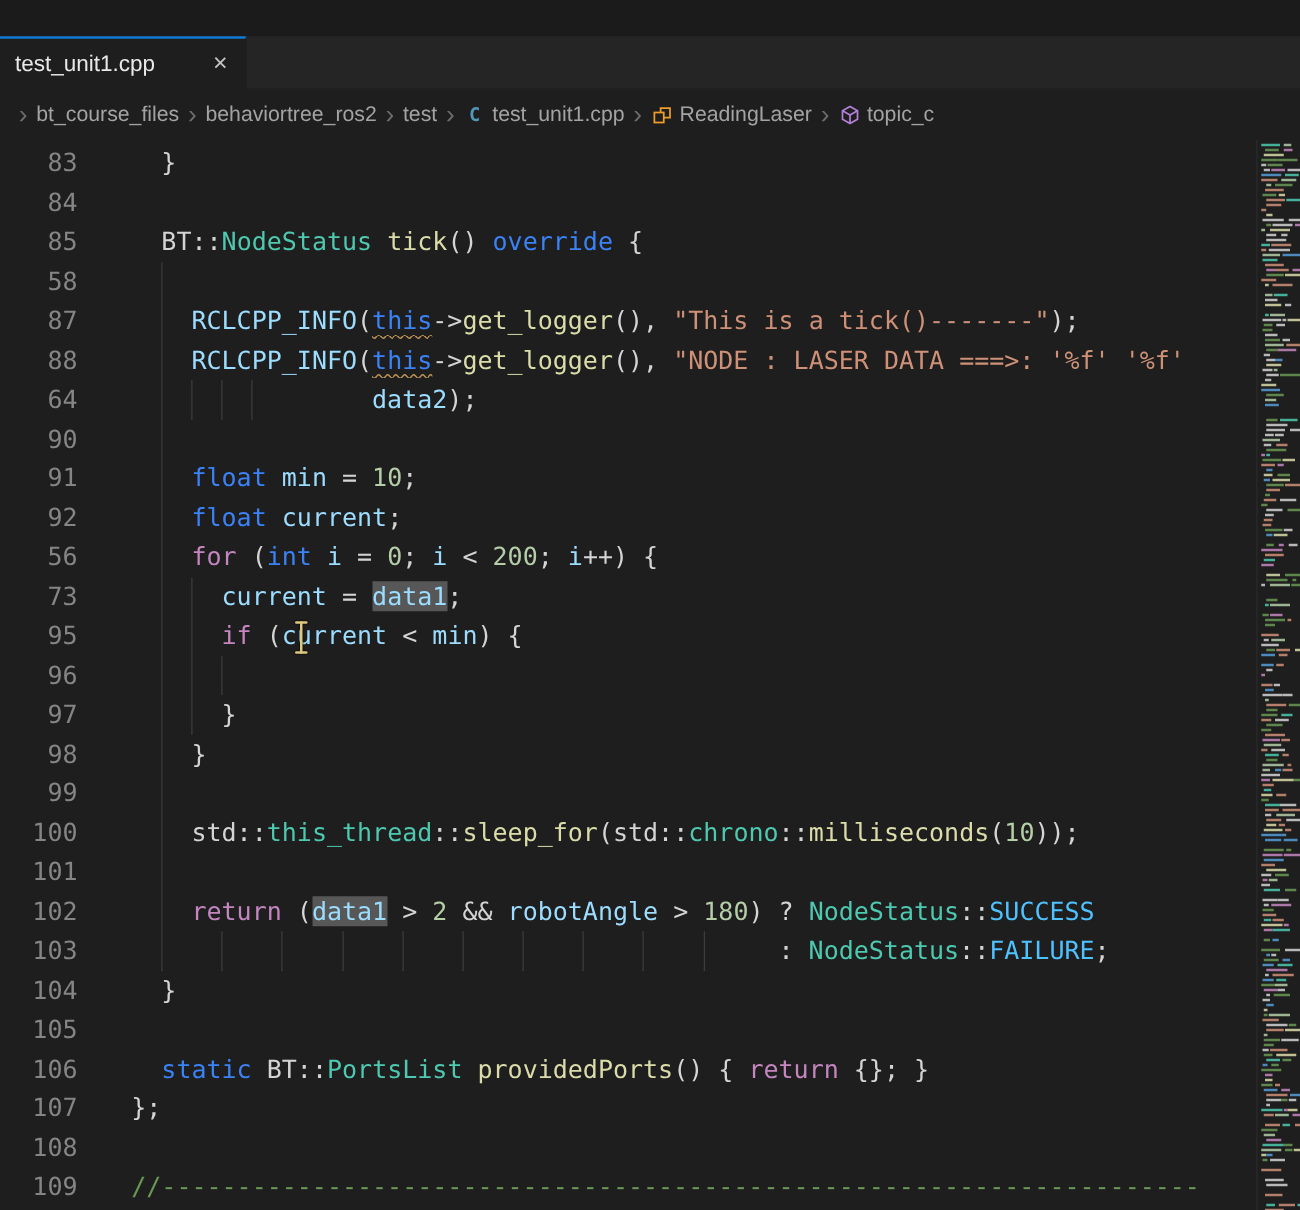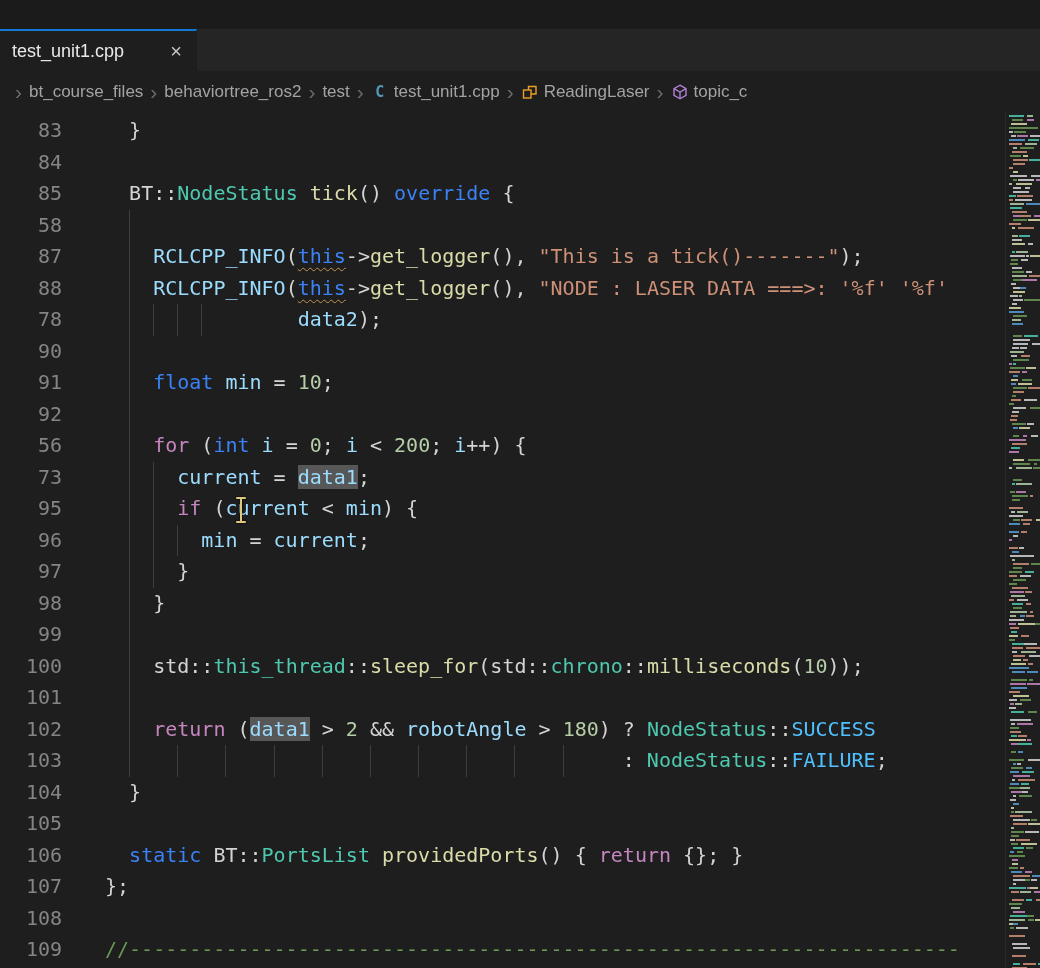--- a/index.html
+++ b/index.html
@@ -113,21 +113,21 @@
 </div>
 
 <div class="editor">
   <div class="gutter">
       <div class="ln">83</div>
       <div class="ln">84</div>
       <div class="ln">85</div>
       <div class="ln">58</div>
       <div class="ln">87</div>
       <div class="ln">88</div>
-      <div class="ln">78</div>
+      <div class="ln">64</div>
       <div class="ln">90</div>
       <div class="ln">91</div>
       <div class="ln">92</div>
       <div class="ln">56</div>
       <div class="ln">73</div>
       <div class="ln">95</div>
       <div class="ln">96</div>
       <div class="ln">97</div>
       <div class="ln">98</div>
       <div class="ln">99</div>
@@ -145,25 +145,25 @@
   <div class="code">
       <div class="cl"><span class="ct"><span class="pl">  }</span></span></div>
       <div class="cl"><span class="ct"></span></div>
       <div class="cl"><span class="ct"><span class="pl">  </span><span class="pl">BT</span><span class="pl">::</span><span class="typ">NodeStatus</span><span class="pl"> </span><span class="fn">tick</span><span class="pl">() </span><span class="kw">override</span><span class="pl"> {</span></span></div>
       <div class="cl"><span class="guide" style="left: 2ch;"></span><span class="ct"></span></div>
       <div class="cl"><span class="guide" style="left: 2ch;"></span><span class="ct"><span class="pl">    </span><span class="var">RCLCPP_INFO</span><span class="pl">(</span><span class="kw sq">this</span><span class="pl">-&gt;</span><span class="fn">get_logger</span><span class="pl">(), </span><span class="str">"This is a tick()-------"</span><span class="pl">);</span></span></div>
       <div class="cl"><span class="guide" style="left: 2ch;"></span><span class="ct"><span class="pl">    </span><span class="var">RCLCPP_INFO</span><span class="pl">(</span><span class="kw sq">this</span><span class="pl">-&gt;</span><span class="fn">get_logger</span><span class="pl">(), </span><span class="str">"NODE : LASER DATA ===&gt;: '%f' '%f'</span></span></div>
       <div class="cl"><span class="guide" style="left: 2ch;"></span><span class="guide" style="left: 4ch;"></span><span class="guide" style="left: 6ch;"></span><span class="guide" style="left: 8ch;"></span><span class="ct">                <span class="var">data2</span><span class="pl">);</span></span></div>
       <div class="cl"><span class="guide" style="left: 2ch;"></span><span class="ct"></span></div>
       <div class="cl"><span class="guide" style="left: 2ch;"></span><span class="ct"><span class="pl">    </span><span class="kw">float</span><span class="pl"> </span><span class="var">min</span><span class="pl"> = </span><span class="num">10</span><span class="pl">;</span></span></div>
-      <div class="cl"><span class="guide" style="left: 2ch;"></span></div>
+      <div class="cl"><span class="guide" style="left: 2ch;"></span><span class="ct"><span class="pl">    </span><span class="kw">float</span><span class="pl"> </span><span class="var">current</span><span class="pl">;</span></span></div>
       <div class="cl"><span class="guide" style="left: 2ch;"></span><span class="ct"><span class="pl">    </span><span class="ctl">for</span><span class="pl"> (</span><span class="kw">int</span><span class="pl"> </span><span class="var">i</span><span class="pl"> = </span><span class="num">0</span><span class="pl">; </span><span class="var">i</span><span class="pl"> &lt; </span><span class="num">200</span><span class="pl">; </span><span class="var">i</span><span class="pl">++) {</span></span></div>
       <div class="cl"><span class="guide" style="left: 2ch;"></span><span class="guide" style="left: 4ch;"></span><span class="ct"><span class="pl">      </span><span class="var">current</span><span class="pl"> = </span><span class="var hl">data1</span><span class="pl">;</span></span></div>
       <div class="cl"><span class="guide" style="left: 2ch;"></span><span class="guide" style="left: 4ch;"></span><span class="ct"><span class="pl">      </span><span class="ctl">if</span><span class="pl"> (</span><span class="var">current</span><span class="pl"> &lt; </span><span class="var">min</span><span class="pl">) {</span></span></div>
-      <div class="cl"><span class="guide" style="left: 2ch;"></span><span class="guide" style="left: 4ch;"></span><span class="guide" style="left: 6ch;"></span><span class="ct"><span class="pl">        </span><span class="var">min</span><span class="pl"> = </span><span class="var">current</span><span class="pl">;</span></span></div>
+      <div class="cl"><span class="guide" style="left: 2ch;"></span><span class="guide" style="left: 4ch;"></span><span class="guide" style="left: 6ch;"></span></div>
       <div class="cl"><span class="guide" style="left: 2ch;"></span><span class="guide" style="left: 4ch;"></span><span class="ct"><span class="pl">      }</span></span></div>
       <div class="cl"><span class="guide" style="left: 2ch;"></span><span class="ct"><span class="pl">    }</span></span></div>
       <div class="cl"><span class="guide" style="left: 2ch;"></span><span class="ct"></span></div>
       <div class="cl"><span class="guide" style="left: 2ch;"></span><span class="ct"><span class="pl">    </span><span class="pl">std</span><span class="pl">::</span><span class="typ">this_thread</span><span class="pl">::</span><span class="fn">sleep_for</span><span class="pl">(</span><span class="pl">std</span><span class="pl">::</span><span class="typ">chrono</span><span class="pl">::</span><span class="fn">milliseconds</span><span class="pl">(</span><span class="num">10</span><span class="pl">));</span></span></div>
       <div class="cl"><span class="guide" style="left: 2ch;"></span><span class="ct"></span></div>
       <div class="cl"><span class="guide" style="left: 2ch;"></span><span class="ct"><span class="pl">    </span><span class="ctl">return</span><span class="pl"> (</span><span class="var hl">data1</span><span class="pl"> &gt; </span><span class="num">2</span><span class="pl"> &amp;&amp; </span><span class="var">robotAngle</span><span class="pl"> &gt; </span><span class="num">180</span><span class="pl">) ? </span><span class="typ">NodeStatus</span><span class="pl">::</span><span class="cst">SUCCESS</span></span></div>
       <div class="cl"><span class="guide" style="left: 2ch;"></span><span class="guide" style="left: 6ch;"></span><span class="guide" style="left: 10ch;"></span><span class="guide" style="left: 14ch;"></span><span class="guide" style="left: 18ch;"></span><span class="guide" style="left: 22ch;"></span><span class="guide" style="left: 26ch;"></span><span class="guide" style="left: 30ch;"></span><span class="guide" style="left: 34ch;"></span><span class="guide" style="left: 38ch;"></span><span class="ct">                                           <span class="pl">: </span><span class="typ">NodeStatus</span><span class="pl">::</span><span class="cst">FAILURE</span><span class="pl">;</span></span></div>
       <div class="cl"><span class="ct"><span class="pl">  }</span></span></div>
       <div class="cl"><span class="ct"></span></div>
       <div class="cl"><span class="ct"><span class="pl">  </span><span class="kw">static</span><span class="pl"> </span><span class="pl">BT</span><span class="pl">::</span><span class="typ">PortsList</span><span class="pl"> </span><span class="fn">providedPorts</span><span class="pl">() { </span><span class="ctl">return</span><span class="pl"> {}; }</span></span></div>

